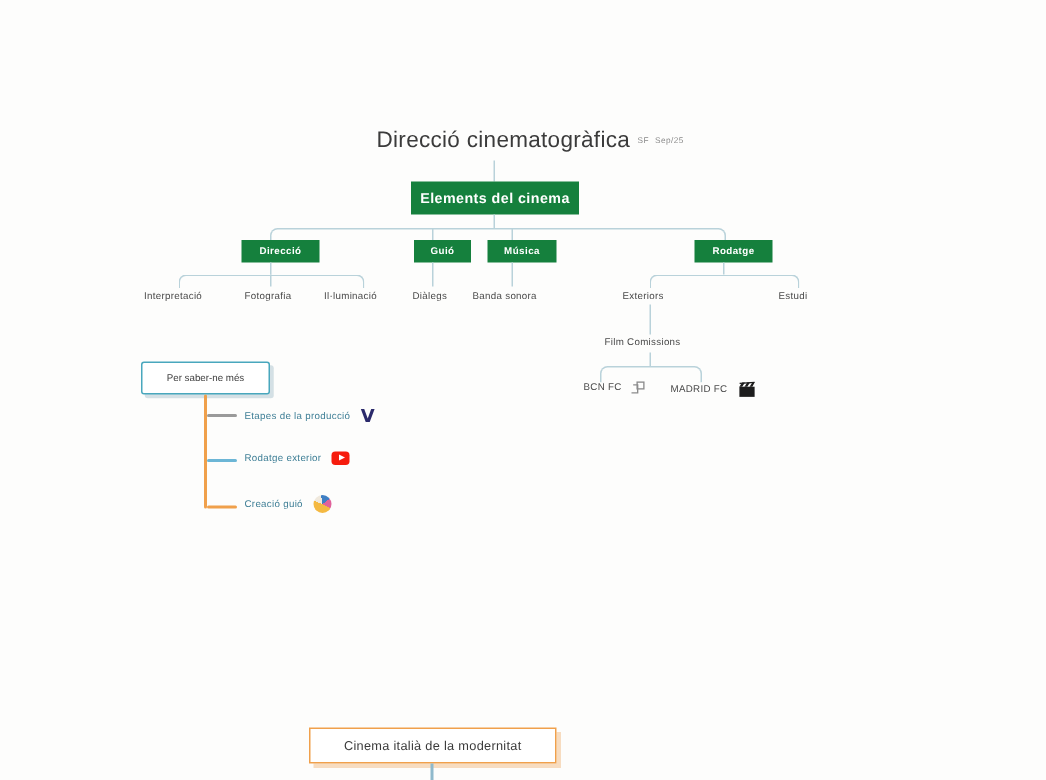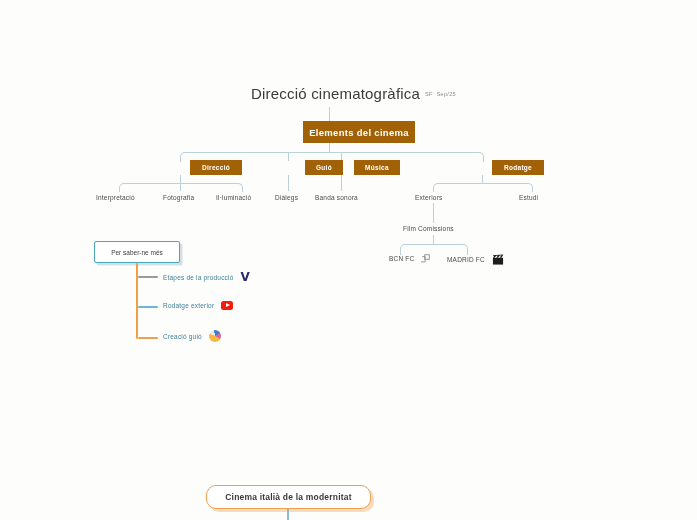--- a/index.html
+++ b/index.html
@@ -52,29 +52,28 @@
     font-size: 5.5px;
     color: #8a8a8a;
     letter-spacing: .3px;
     white-space: nowrap;
   }
   .byline .sep { display: inline-block; width: 4px; }
 
   
   .node {
     position: absolute;
-    background: #a16207;
+    background: #15803d;
     color: #ffffff;
     font-weight: bold;
     display: flex;
     align-items: center;
     justify-content: center;
     white-space: nowrap;
     letter-spacing: .3px;
-    margin-left: 29px;
   }
   .node.root {
     left: 274px; top: 121px;
     width: 112px; height: 22px;
     font-size: 9.5px;
   }
   .node.lvl2 {
     height: 15px;
     font-size: 6.5px;
     padding: 0 7px;
@@ -174,27 +173,27 @@
   .ico-extlink { width: 9px; height: 9px; }
   .ico-clap { width: 12px; height: 11px; }
 
   
   .bottombox {
     position: absolute;
     left: 206px; top: 485px;
     width: 163px; height: 22px;
     background: #ffffff;
     border: 1.6px solid #f0a04b;
-    border-radius: 10px;
+    border-radius: 0;
     box-shadow: 3px 3px 0 rgba(240,180,120,.45);
     display: flex;
     align-items: center;
     justify-content: center;
     font-size: 8.5px;
-    font-weight: bold;
+    font-weight: normal;
     color: #3a3a3a;
     white-space: nowrap;
     letter-spacing: .2px;
   }
   .bottomstem {
     position: absolute;
     left: 287px; top: 509px;
     width: 1.6px; height: 11px;
     background: #8fb9cc;
   }

